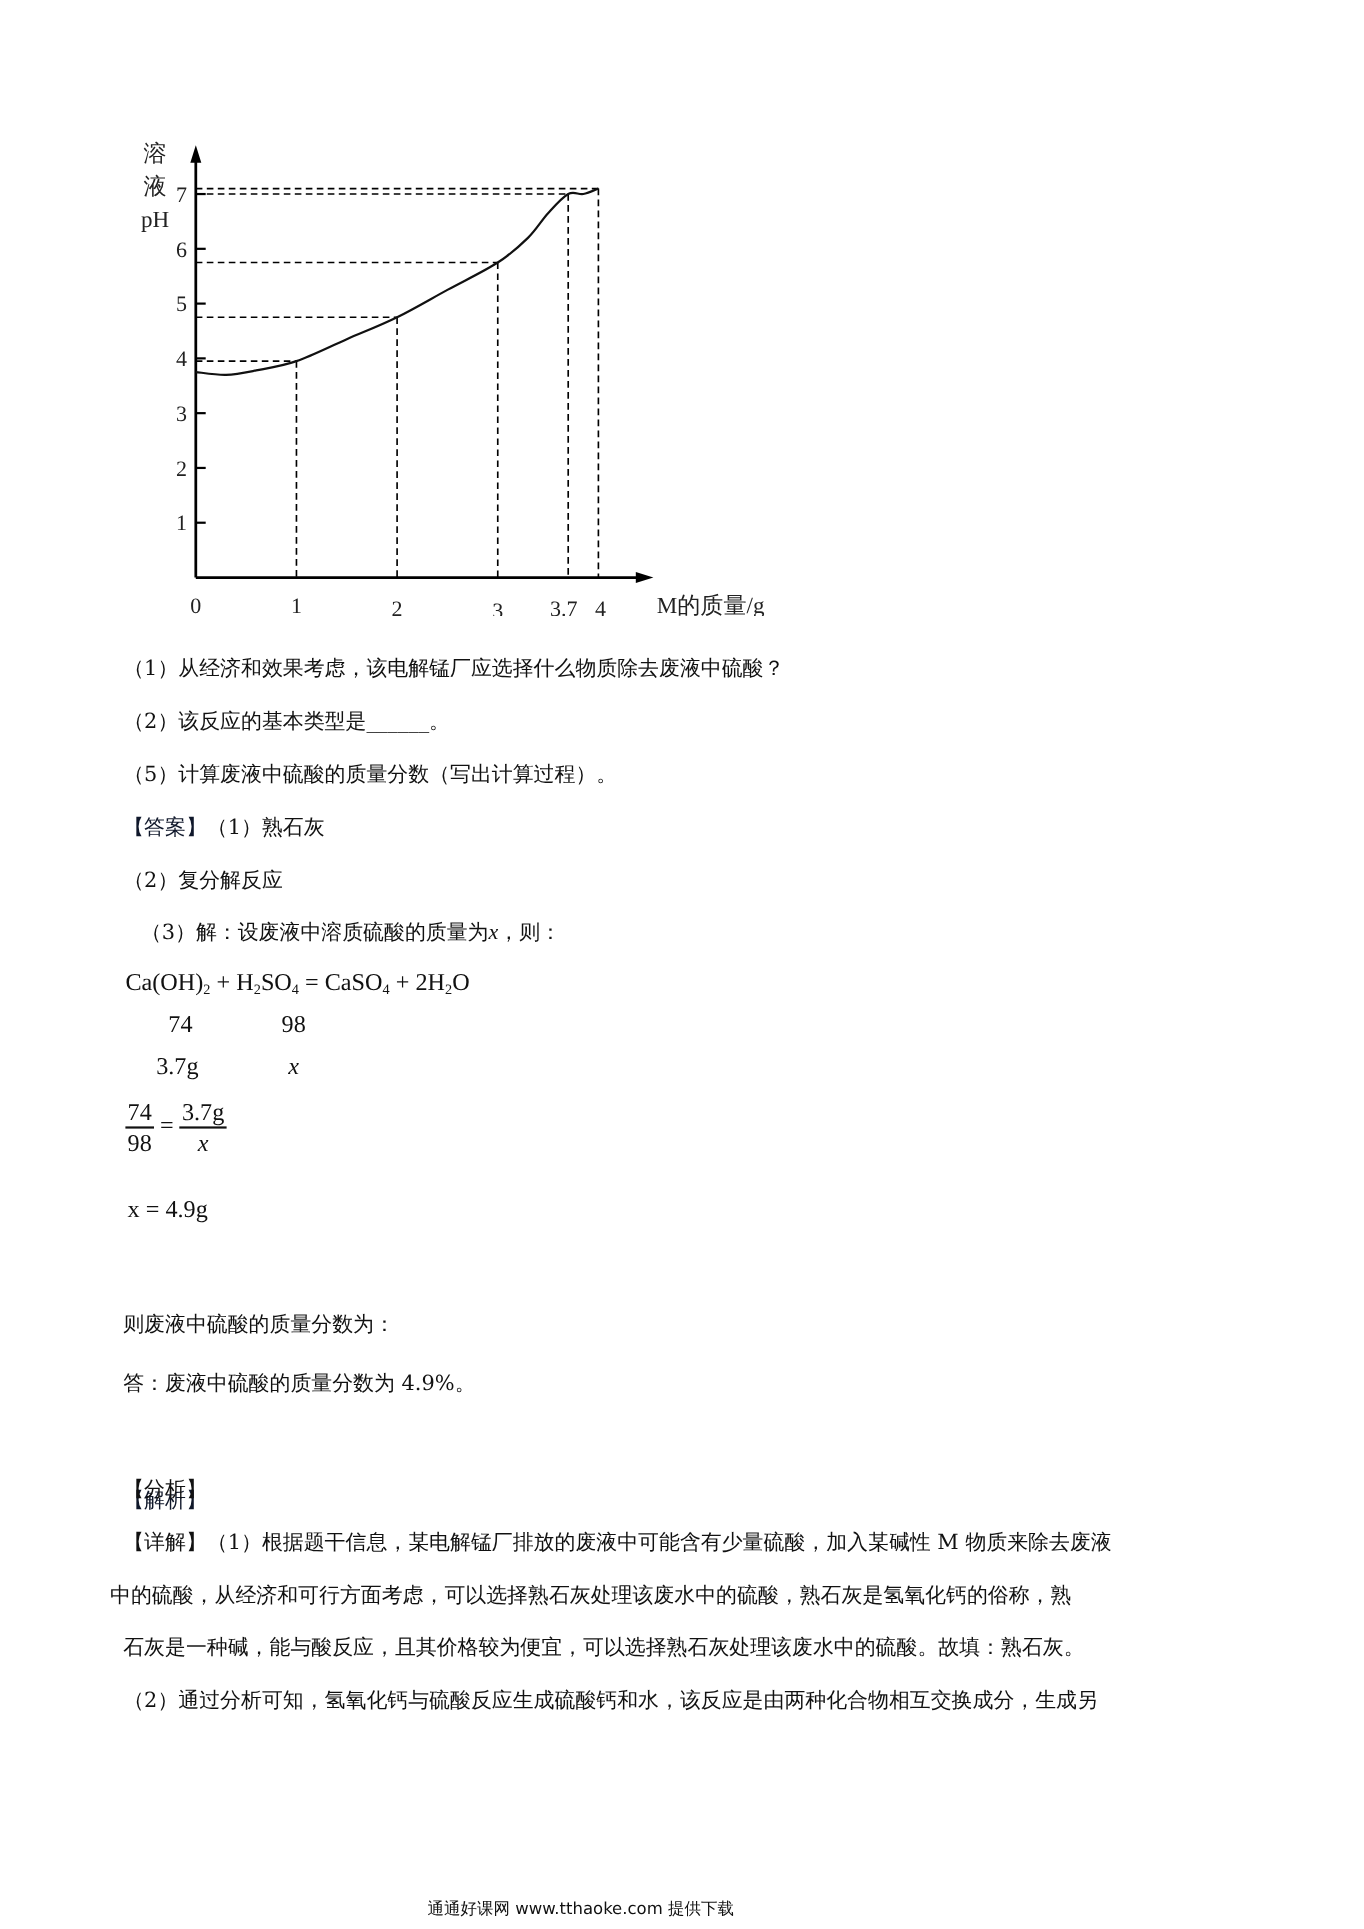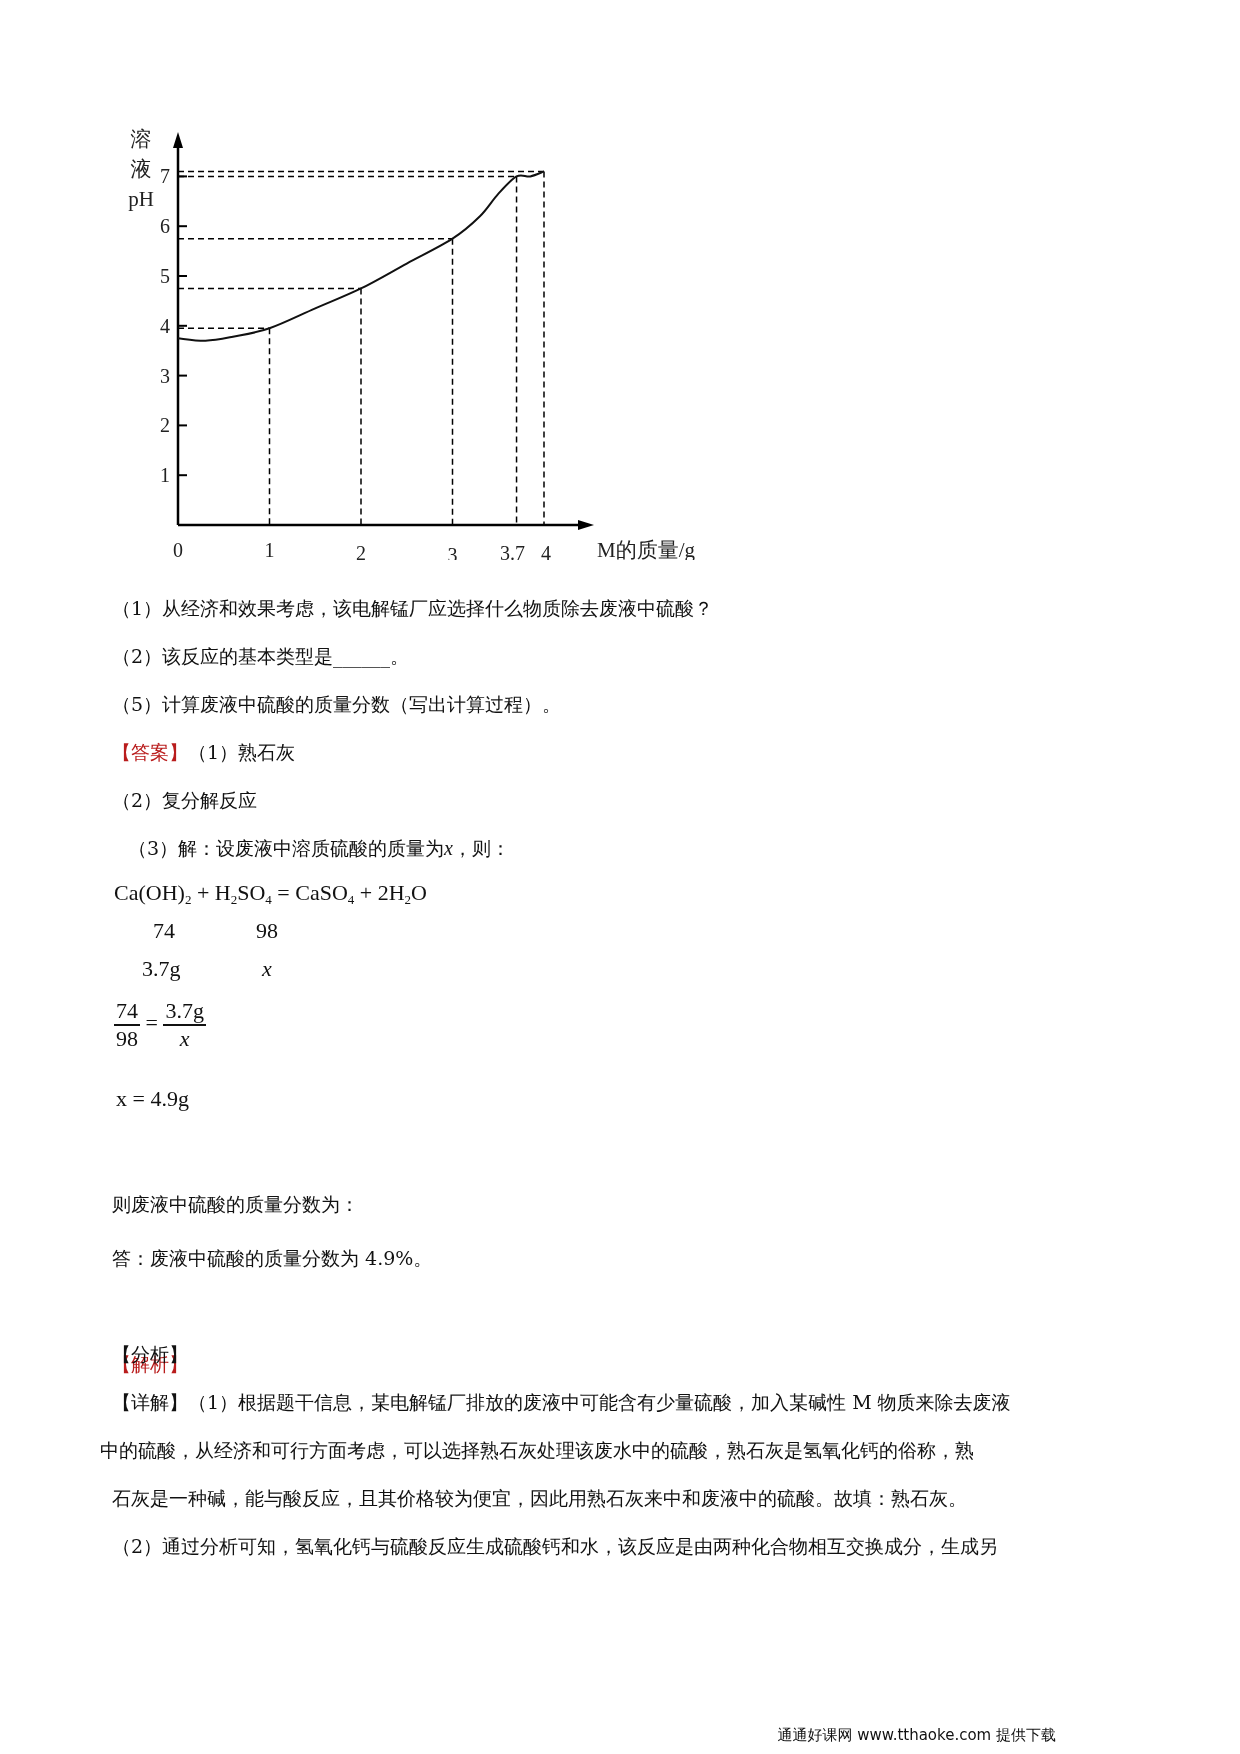--- a/index.html
+++ b/index.html
@@ -1,21 +1,21 @@
 <!DOCTYPE html>
 <html><head>
 <meta charset="utf-8">
 <style>
   html, body { margin:0; padding:0; background:#fff; }
   body { width:1240px; height:1754px; position:relative; overflow:hidden;
          font-family:"DejaVu Serif","Liberation Serif",serif; color:#111; }
   .abs { position:absolute; }
   .txt { font-size:19px; line-height:24px; white-space:nowrap; }
   .math { font-family:"Liberation Serif","DejaVu Serif",serif; font-size:22px; white-space:nowrap; }
-  .label-blue { color:#b91c1c; }
+  .label-blue { color:#0f172a; }
   .frac { display:inline-block; vertical-align:middle; text-align:center; }
   .frac .num { display:block; border-bottom:2px solid #111; padding:0 2px; }
   .frac .den { display:block; padding:0 2px; }
   .footer { font-family:"DejaVu Sans","Liberation Sans",sans-serif; font-size:15px; }
   sub { font-size:13px; vertical-align:-4px; }
   svg text { font-family:"Liberation Serif","DejaVu Serif",serif; }
 </style>
 </head>
 <body>
 
@@ -102,16 +102,16 @@
   <span>则废液中硫酸的质量分数为：</span>
 </div>
 <div class="abs txt" style="left:112px;top:1246px">答：废液中硫酸的质量分数为 4.9%。</div>
 
 <div class="abs txt label-blue" style="left:112px;top:1352px">【解析】</div>
 <div class="abs txt" style="left:112px;top:1342px">【分析】</div>
 <div class="abs txt" style="left:112px;top:1390px">
   <span>【详解】</span><span>（1）根据题干信息，某电解锰厂排放的废液中可能含有少量硫酸，加入某碱性 M 物质来除去废液</span>
 </div>
 <div class="abs txt" style="left:100px;top:1438px">中的硫酸，从经济和可行方面考虑，可以选择熟石灰处理该废水中的硫酸，熟石灰是氢氧化钙的俗称，熟</div>
-<div class="abs txt" style="left:112px;top:1486px">石灰是一种碱，能与酸反应，且其价格较为便宜，因此用熟石灰来中和废液中的硫酸。故填：熟石灰。</div>
+<div class="abs txt" style="left:112px;top:1486px">石灰是一种碱，能与酸反应，且其价格较为便宜，可以选择熟石灰处理该废水中的硫酸。故填：熟石灰。</div>
 <div class="abs txt" style="left:112px;top:1534px">（2）通过分析可知，氢氧化钙与硫酸反应生成硫酸钙和水，该反应是由两种化合物相互交换成分，生成另</div>
 
-<div class="abs footer" style="left:0;width:1056px;top:1726px;text-align:right">通通好课网  www.tthaoke.com  提供下载</div>
+<div class="abs footer" style="left:0;width:1056px;top:1726px;text-align:center">通通好课网  www.tthaoke.com  提供下载</div>
 
 </body></html>

